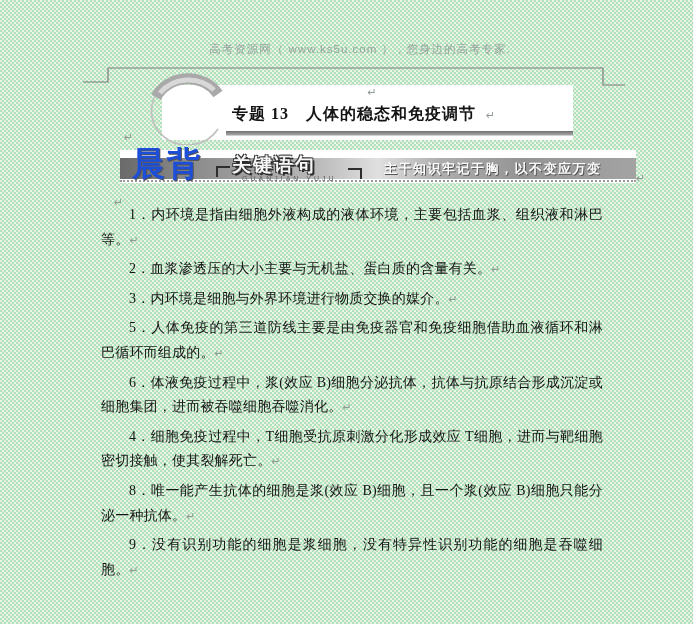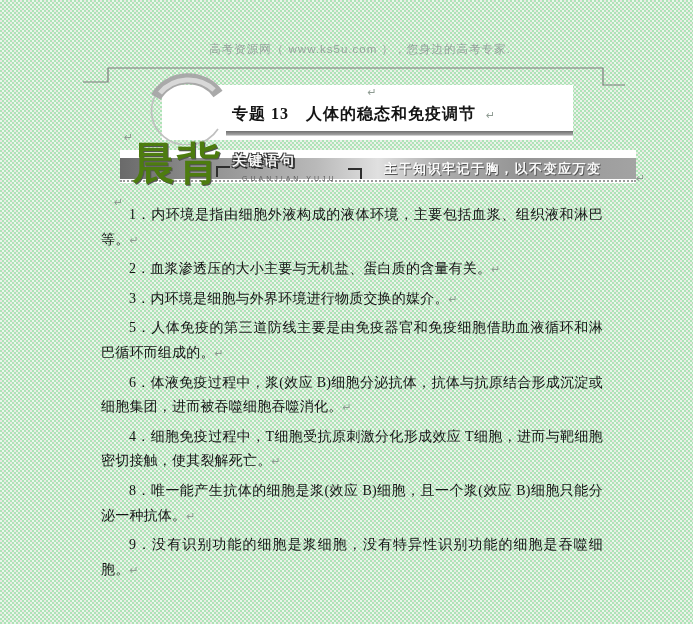--- a/index.html
+++ b/index.html
@@ -27,23 +27,23 @@
   .title-text{position:absolute;left:0;right:7px;top:19px;text-align:center;
     font-size:16px;font-weight:600;color:#141414;letter-spacing:1px;}
   .pmark{color:#8e9b92;font-family:"DejaVu Sans", sans-serif;font-size:11px;font-weight:400;}
   .pmark-abs{position:absolute;font-size:11px;color:#8e9b92;font-family:"DejaVu Sans", sans-serif;}
   .arc-svg{position:absolute;left:138px;top:73px;pointer-events:none;}
   
   .banner{position:absolute;left:120px;top:150px;width:516px;height:33px;background:#ffffff;}
   .banner-bar{position:absolute;left:0;right:0;top:8px;height:21px;
     background:linear-gradient(90deg,#6a6a6a 0%,#8b8b8b 14%,#b9b9b9 38%,#e0e0e0 50%,#aeaeae 62%,#949494 78%,#a3a3a3 100%);}
   .banner-dots{position:absolute;left:0;right:0;top:30px;border-bottom:2px dotted #9a9a9a;}
-  .brand{position:absolute;left:12px;top:-4px;font-size:43px;line-height:36px;font-weight:900;
-    color:#4d7c0f;letter-spacing:2px;text-shadow:1px 1px 0 #555;}
-  .keyword{position:absolute;left:112px;top:2px;font-size:14px;font-weight:800;letter-spacing:2px;
+  .brand{position:absolute;left:12px;top:-4px;font-size:33px;line-height:36px;font-weight:900;
+    color:#1d4ed8;letter-spacing:2px;text-shadow:1px 1px 0 #555;}
+  .keyword{position:absolute;left:112px;top:2px;font-size:19px;font-weight:800;letter-spacing:2px;
     color:#f7f7f7;text-shadow:2px 2px 0 #2b2b2b,-1px -1px 0 #3a3a3a,1px -1px 0 #3a3a3a,-1px 1px 0 #3a3a3a;
     font-family:Liberation Serif, serif;}
   .keyword-pinyin{position:absolute;left:122px;top:25px;font-size:7px;letter-spacing:3px;color:#5f5f5f;
     font-family:"Liberation Sans", sans-serif;}
   .slogan{position:absolute;left:264px;top:10px;width:250px;font-size:13px;font-weight:700;
     letter-spacing:1.5px;color:#fcfcfc;text-shadow:1px 1px 0 #555;white-space:nowrap;}
   .bracket{position:absolute;width:12px;height:9px;}
   .bracket.left{left:96px;top:16px;border-top:2px solid #2e2e2e;border-left:2px solid #2e2e2e;}
   .bracket.right{left:228px;top:18px;border-top:2px solid #2e2e2e;border-right:2px solid #2e2e2e;}
   

